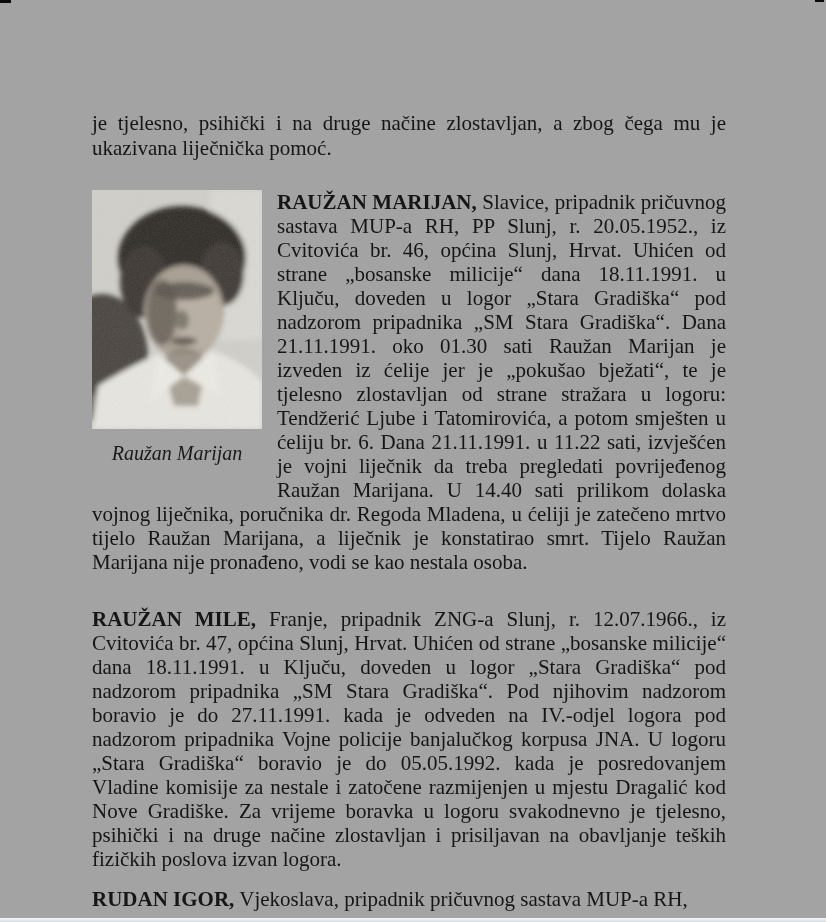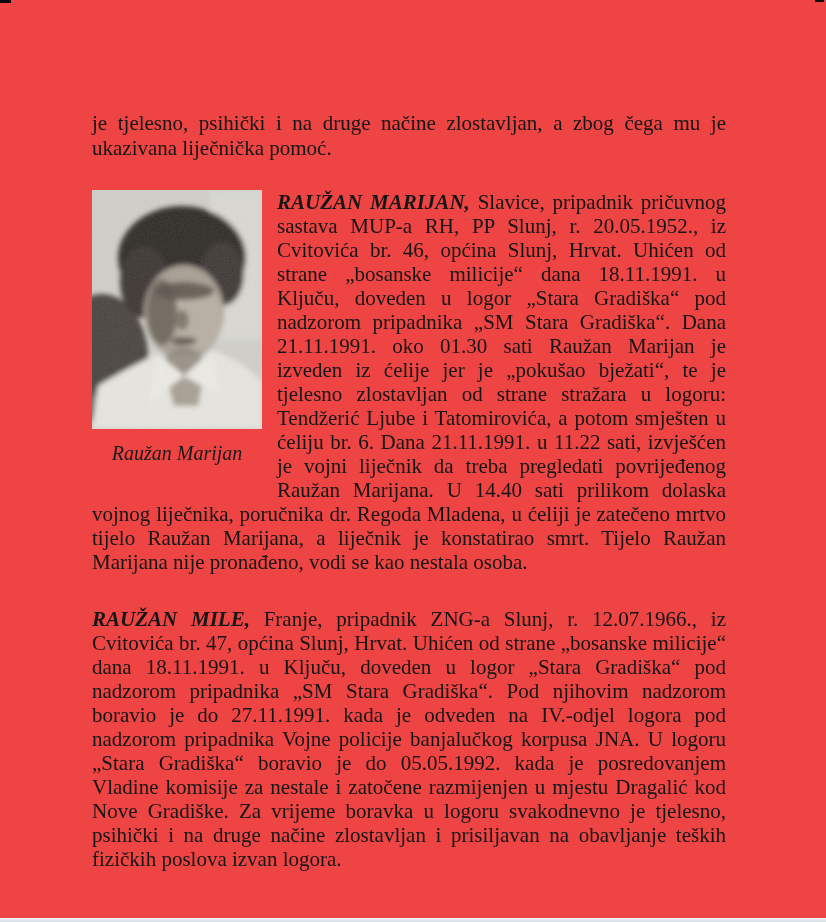--- a/index.html
+++ b/index.html
@@ -1,39 +1,39 @@
 <!DOCTYPE html>
 <html><head>
 <meta charset="utf-8">
 <style>
   html,body{margin:0;padding:0;background:#ffffff;}
   .page{
     position:relative;
     width:826px;height:922px;
-    background:#ef4444;
+    background:#a3a3a3;
     overflow:hidden;
     font-family:"Liberation Serif", serif;
     color:#161616;
   }
   .corner-mark{position:absolute;background:#0a0a0a;}
   .corner-mark.left{left:0;top:0;width:11px;height:3px;}
   .corner-mark.right{right:2px;top:0;width:9px;height:2px;}
   .content{position:absolute;left:92px;top:0;width:634px;}
   p.body{
     margin:0;
     font-size:21px;
     line-height:24px;
     text-align:justify;
     -webkit-hyphens:auto;hyphens:auto;
   }
   p.intro{margin-top:111px;line-height:25px;}
   p.entry-1{margin-top:29px;}
   p.entry-2{margin-top:33px;}
   p.entry-3{margin-top:16px;}
-  .vname{font-weight:bold;font-style:italic;}
+  .vname{font-weight:bold;}
   .photo-figure{
     float:left;
     width:170px;
     margin:0 15px 20px 0;
   }
   .photo-wrap{width:170px;height:239px;overflow:hidden;background:#d0cfca;}
   .photo-wrap svg{display:block;}
   .caption{
     margin-top:12px;
     font-style:italic;
@@ -93,18 +93,19 @@
               <path d="M 120 160 L 92 186 L 128 206 Z" fill="#f0eee8"></path>
             </g>
             <rect width="170" height="239" filter="url(#grain)"></rect>
           </svg>
           </span>
           <span class="caption" style="display:block">Raužan Marijan</span>
         </span><span class="vname">RAUŽAN MARIJAN,</span><span> Slavice, pripadnik pričuvnog sastava MUP-a RH, PP Slunj, r. 20.05.1952., iz Cvitovića br. 46, općina Slunj, Hrvat. Uhićen od strane „bosanske milicije“ dana 18.11.1991. u Ključu, doveden u logor „Stara Gradiška“ pod nadzorom pripadnika „SM Stara Gradiška“. Dana 21.11.1991. oko 01.30 sati Raužan Marijan je izveden iz ćelije jer je „pokušao bježati“, te je tjelesno zlostavljan od strane stražara u logoru: Tendžerić Ljube i Tatomirovića, a potom smješten u ćeliju br. 6. Dana 21.11.1991. u 11.22 sati, izvješćen je vojni liječnik da treba pregledati povrijeđenog Raužan Marijana. U 14.40 sati prilikom dolaska vojnog liječnika, poručnika dr. Regoda Mladena, u ćeliji je zatečeno mrtvo tijelo Raužan Marijana, a liječnik je konstatirao smrt. Tijelo Raužan Marijana nije pronađeno, vodi se kao nestala osoba.</span></p>
 
     <p class="body entry-2"><span class="vname">RAUŽAN MILE,</span><span> Franje, pripadnik ZNG-a Slunj,  r. 12.07.1966., iz Cvitovića br. 47, općina Slunj, Hrvat. Uhićen od strane „bosanske milicije“ dana 18.11.1991. u Ključu, doveden u logor „Stara Gradiška“ pod nadzorom pripadnika „SM Stara Gradiška“. Pod njihovim nadzorom boravio je do 27.11.1991. kada je odveden na IV.-odjel logora pod nadzorom pripadnika Vojne policije banjalučkog korpusa JNA. U logoru „Stara Gradiška“ boravio je do 05.05.1992. kada je posredovanjem Vladine komisije za nestale i zatočene razmijenjen u mjestu Dragalić kod Nove Gradiške. Za vrijeme boravka u logoru svakodnevno je tjelesno, psihički i na druge načine zlostavljan i  prisiljavan na obavljanje teških fizičkih poslova izvan  logora.</span></p>
 
+    <p class="body entry-3"><span class="vname">RUDAN IGOR,</span><span> Vjekoslava, pripadnik pričuvnog sastava MUP-a RH,</span></p>
 
   </div>
 
   <div class="bottom-edge"></div>
 
 </div>
 
 </body></html>

